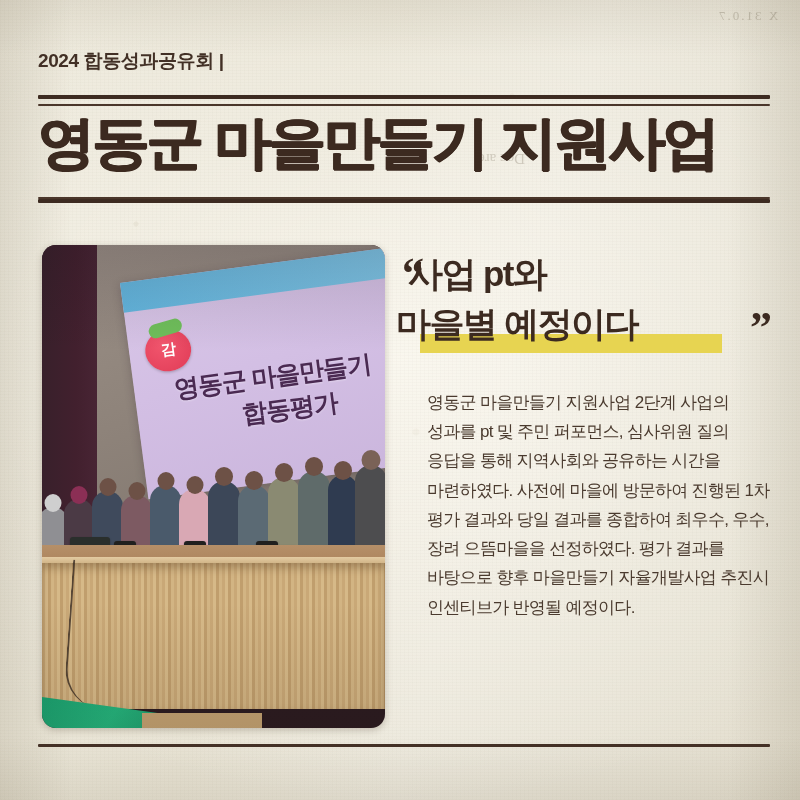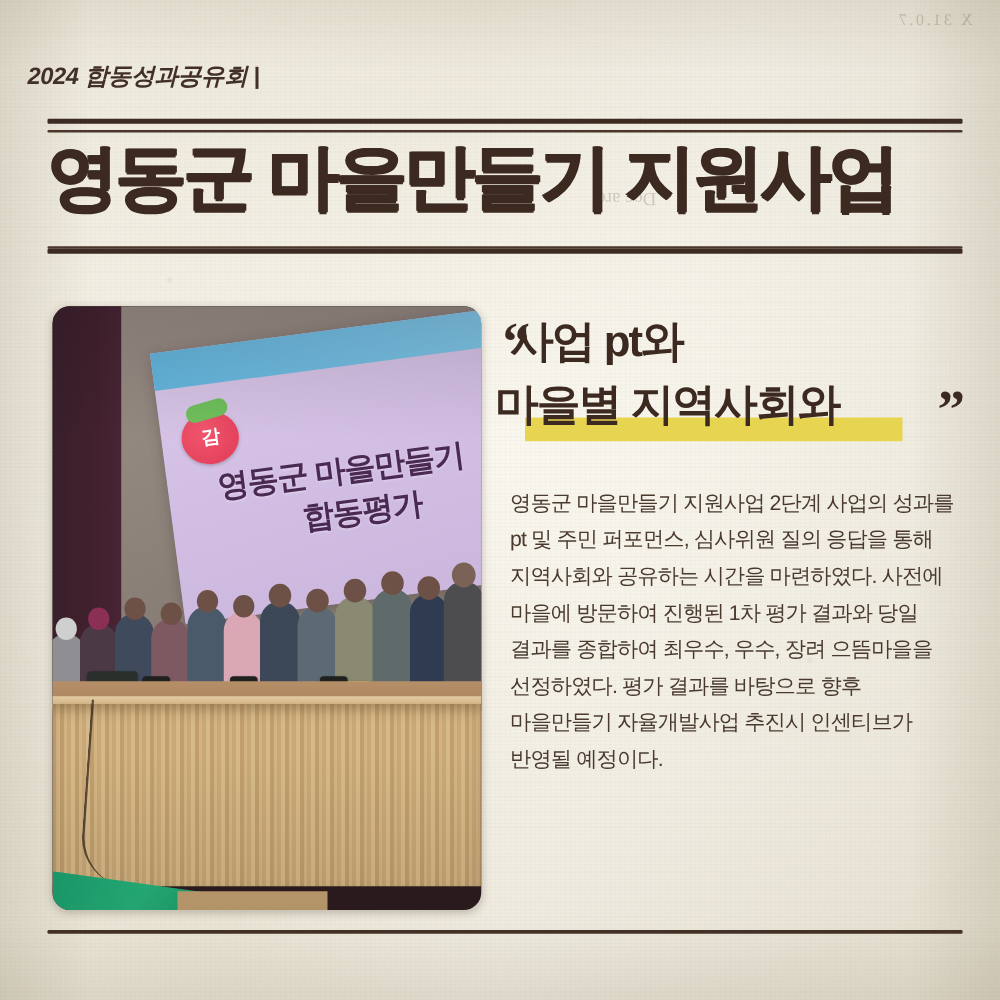--- a/index.html
+++ b/index.html
@@ -53,22 +53,22 @@
   #ghost-mark2{
     position:absolute;top:150px;left:478px;z-index:2;
     font-size:15px;color:rgba(110,98,78,.26);
     transform:rotate(180deg);
     font-family:"Liberation Serif",serif;line-height:1.05;
     text-align:center;
   }
 
   
   #header{
-    position:absolute;top:48px;left:22px;right:30px;z-index:4;
-    display:flex;justify-content:space-between;align-items:baseline;font-style:italic;
+    position:absolute;top:48px;left:38px;right:30px;z-index:4;
+    display:flex;justify-content:space-between;align-items:baseline;
   }
   .hdr-text{
     font-size:19px;font-weight:700;color:#423026;
     letter-spacing:-.4px;white-space:nowrap;
   }
 
   .rule{position:absolute;left:38px;right:30px;z-index:4;}
   .rule .thick{height:4px;background:#3d2b21;border-radius:1px;}
   .rule .thin{height:2px;background:#4a362a;margin-top:5px;border-radius:1px;}
   #rule-top{top:95px;}
@@ -182,20 +182,21 @@
     margin-top:12px;
     font-size:14.5px;font-weight:700;color:#3f2d22;
     line-height:1.55;letter-spacing:-.55px;
   }
 
   #body-text{
     margin-top:26px;
     font-size:17px;color:#4a3a2e;
     line-height:1.72;letter-spacing:-.7px;
     word-break:keep-all;
+    margin-left:19px;
   }
 </style>
 </head>
 <body>
 
 <div id="card">
 
   <div id="ghost-mark">X 31.0.7</div>
   <div id="ghost-mark2">Doc
 are</div>
@@ -293,21 +294,21 @@
     <div class="ph" id="ph-grade"></div>
   </div>
 
   <div id="right">
 
     <div id="headline-wrap">
       <span class="qmark" id="q-open">“</span>
       <span class="qmark" id="q-close">”</span>
       <div id="hl-highlight"></div>
       <div class="hl-line" id="hl1">사업 pt와</div>
-      <div class="hl-line" id="hl2">마을별 지역사회와</div>
+      <div class="hl-line" id="hl2">마을별 예정이다</div>
     </div>
 
 
     <div id="body-text">영동군 마을만들기 지원사업 2단계 사업의 성과를  pt 및 주민 퍼포먼스, 심사위원 질의 응답을 통해 지역사회와 공유하는 시간을 마련하였다. 사전에 마을에 방문하여 진행된 1차 평가 결과와 당일 결과를 종합하여 최우수, 우수, 장려 으뜸마을을 선정하였다. 평가 결과를 바탕으로 향후 마을만들기 자율개발사업 추진시 인센티브가 반영될 예정이다.</div>
   </div>
 
   <div class="rule" id="rule-bottom">
     <div class="thick"></div>
   </div>
 

